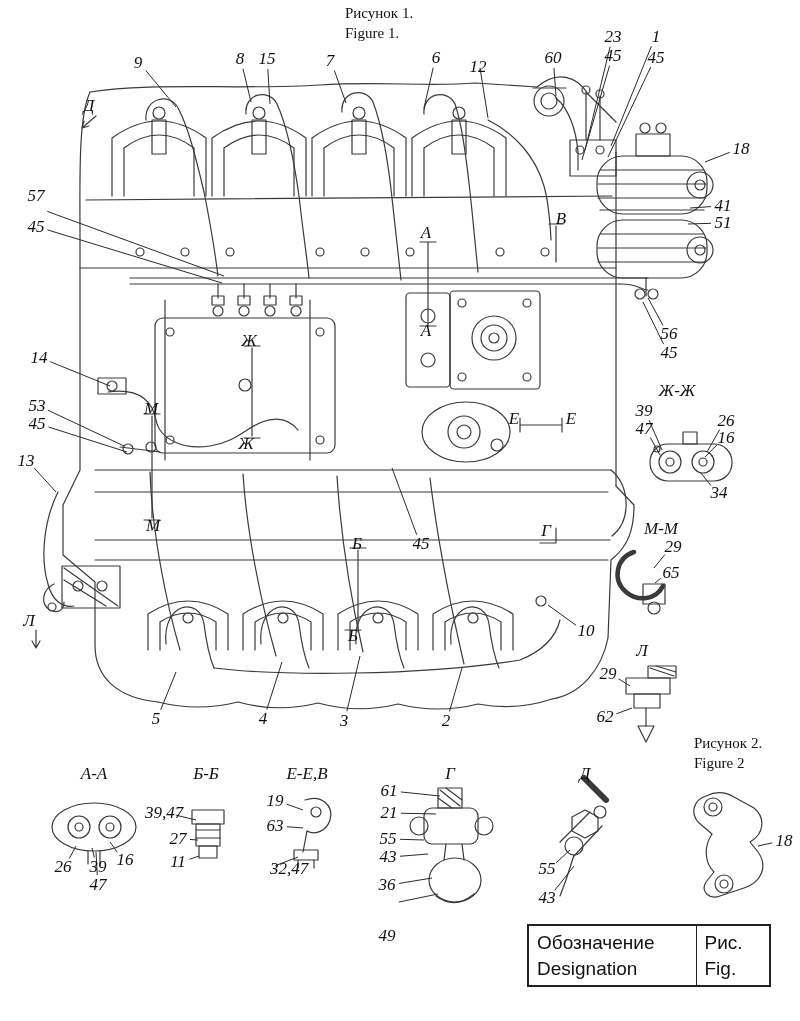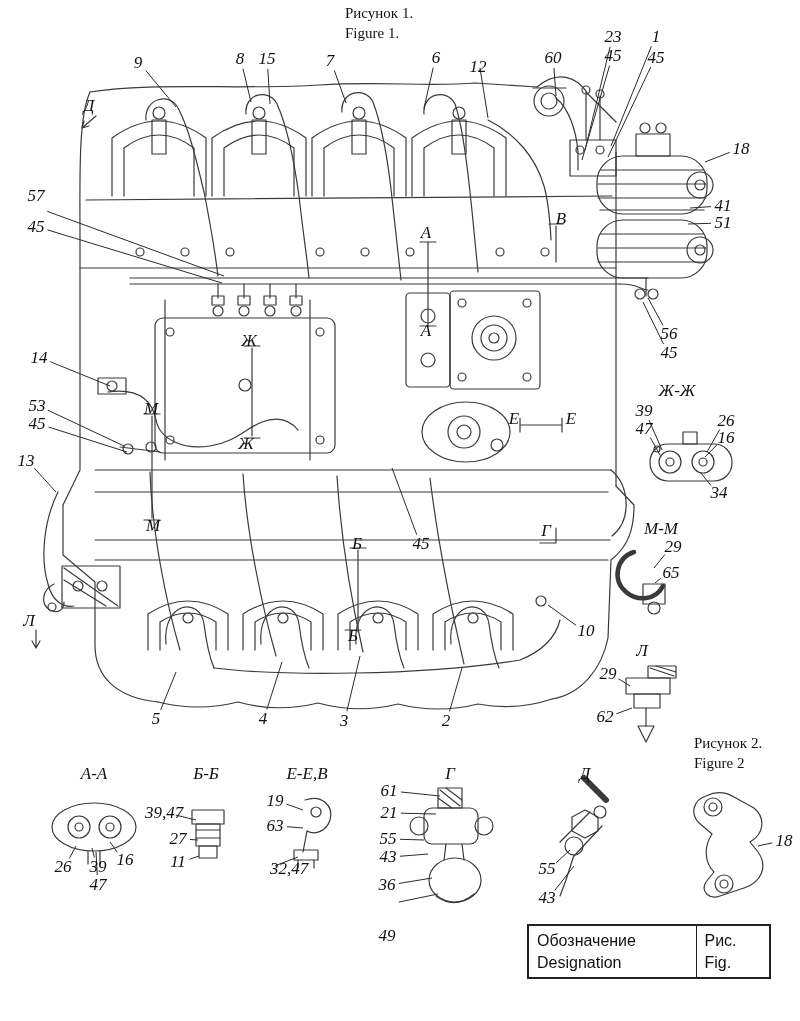--- a/index.html
+++ b/index.html
@@ -8,21 +8,21 @@
   .canvas { position:absolute; left:0; top:0; width:800px; height:1021px; overflow:hidden; background:#fff; }
   svg.layer { position:absolute; left:0; top:0; pointer-events:none; }
   .fig-title { position:absolute; font-size:15px; line-height:1.3; color:#111; }
   #fig1-title { left:345px; top:4px; }
   #fig2-title { left:694px; top:734px; }
   .callout { position:absolute; transform:translate(-50%,-50%); font-family:"Liberation Serif", serif;
              font-style:italic; font-size:17px; color:#101010; white-space:nowrap; }
   .watermark { position:absolute; left:494px; top:820px; font-size:31px; letter-spacing:1px;
                color:#9a9a9a; opacity:.6; font-family:"Liberation Serif", serif; }
   .ref-table { position:absolute; left:527px; top:924px; border-collapse:collapse;
-               font-family:"Liberation Sans", sans-serif; font-size:16px; color:#111;
+               font-family:"Liberation Sans", sans-serif; font-size:19px; color:#111;
                border:2px solid #222; background:#fff; }
   .ref-table td { border:1px solid #222; padding:4px 8px; vertical-align:top; line-height:1.35; }
   .ref-table td.figcol { width:74px; text-align:left; }
   .ref-table td.descol { width:168px; }
   #leader-lines line { stroke:#2a2a2a; stroke-width:1; }
 </style>
 </head>
 <body>
 
 <div class="canvas">

